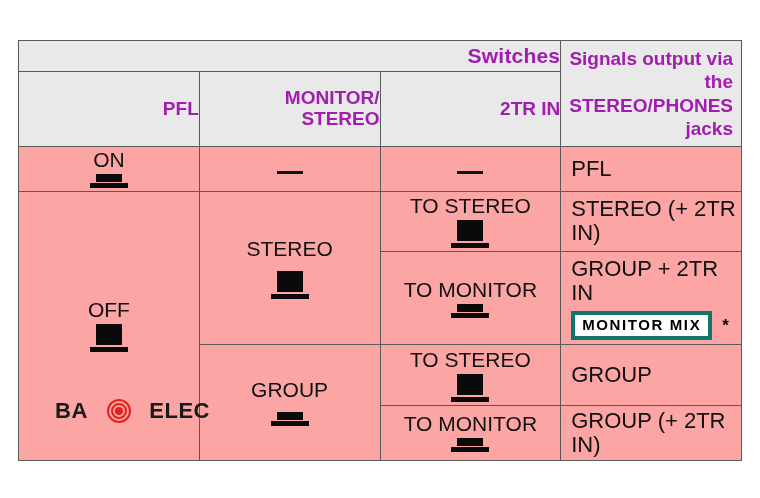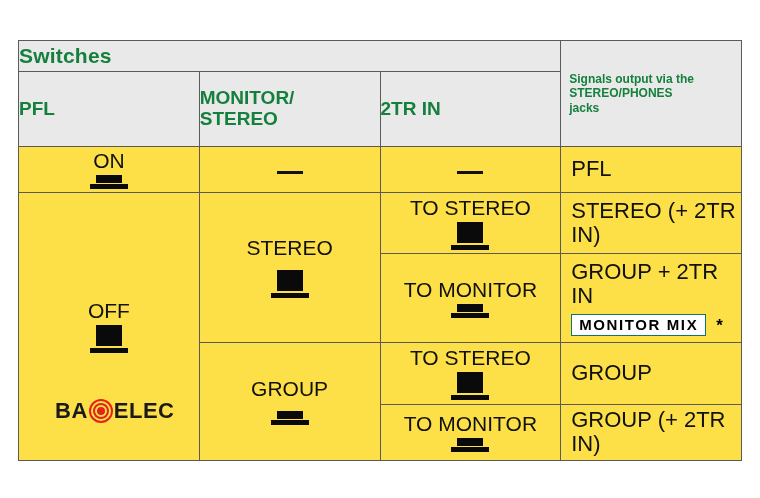--- a/index.html
+++ b/index.html
@@ -29,42 +29,42 @@
     height: 100%;
     border-collapse: collapse;
     table-layout: fixed;
   }
 
   table.switch-table td,
   table.switch-table th {
     border: 1.5px solid #5a5a5a;
     padding: 0;
     vertical-align: middle;
-    background: #fde047;
+    background: #fca5a5;
   }
 
   
   .hdr {
     background: #e9e9e9 !important;
-    text-align: left;
+    text-align: right;
     font-weight: bold;
-    color: #15803d;
+    color: #a21caf;
   }
   .hdr-switches {
     font-size: 21px;
     letter-spacing: 0.2px;
     height: 30px;
   }
   .hdr-sub {
     font-size: 19px;
     line-height: 1.1;
     height: 74px;
   }
   .hdr-right {
-    font-size: 12px;
+    font-size: 19px;
     line-height: 1.22;
     padding: 4px 8px !important;
   }
 
   
   .cell-center {
     text-align: center;
   }
   .cell-left {
     text-align: left;
@@ -152,21 +152,21 @@
 
   
   .tagrow {
     display: flex;
     align-items: center;
     gap: 10px;
     margin-top: 6px;
   }
   .boxed-tag {
     display: inline-block;
-    border: 1px solid #0f766e;
+    border: 4px solid #0f766e;
     padding: 1px 7px 2px 7px;
     font-size: 15px;
     font-weight: bold;
     letter-spacing: 1.6px;
     line-height: 1.15;
     color: #000;
     background: #fff;
   }
   .asterisk {
     font-size: 17px;
@@ -180,21 +180,21 @@
     position: absolute;
     left: 55px;
     top: 398px;
     width: 155px;
     pointer-events: none;
     z-index: 5;
   }
   .wm-row {
     display: flex;
     align-items: center;
-    justify-content: flex-start;
+    justify-content: space-between;
     gap: 1px;
     height: 26px;
   }
   .wm-word {
     font-family: "Liberation Sans", sans-serif;
     font-weight: bold;
     font-size: 22px;
     color: #1a1a1a;
     letter-spacing: 0.5px;
     line-height: 1;

